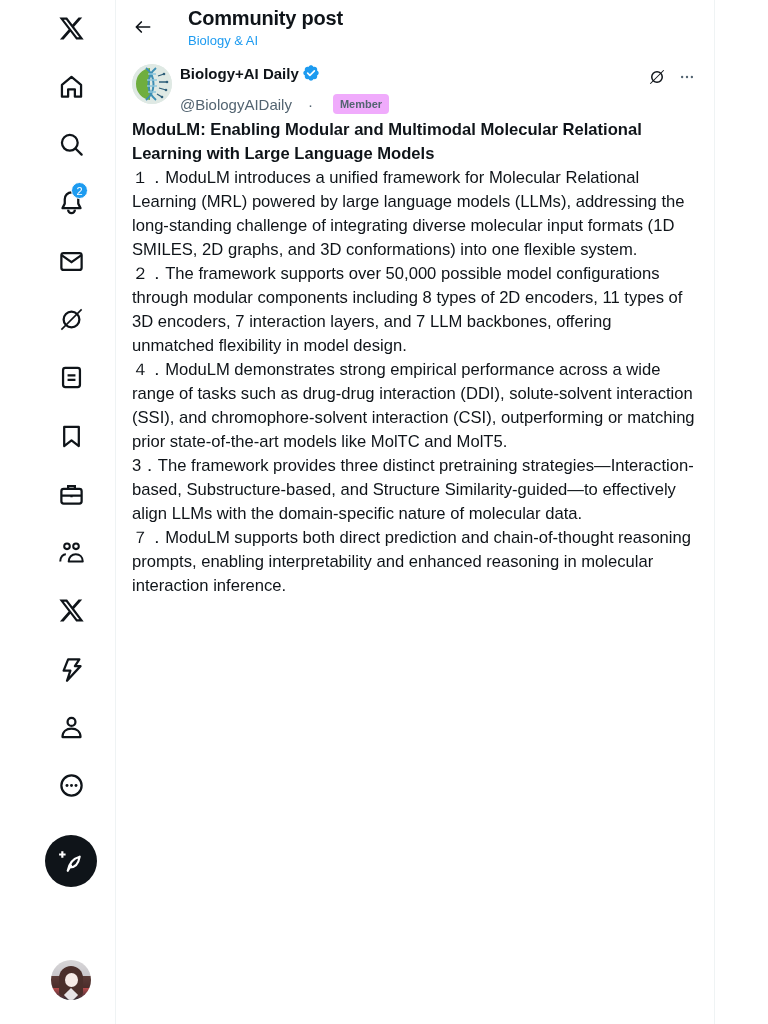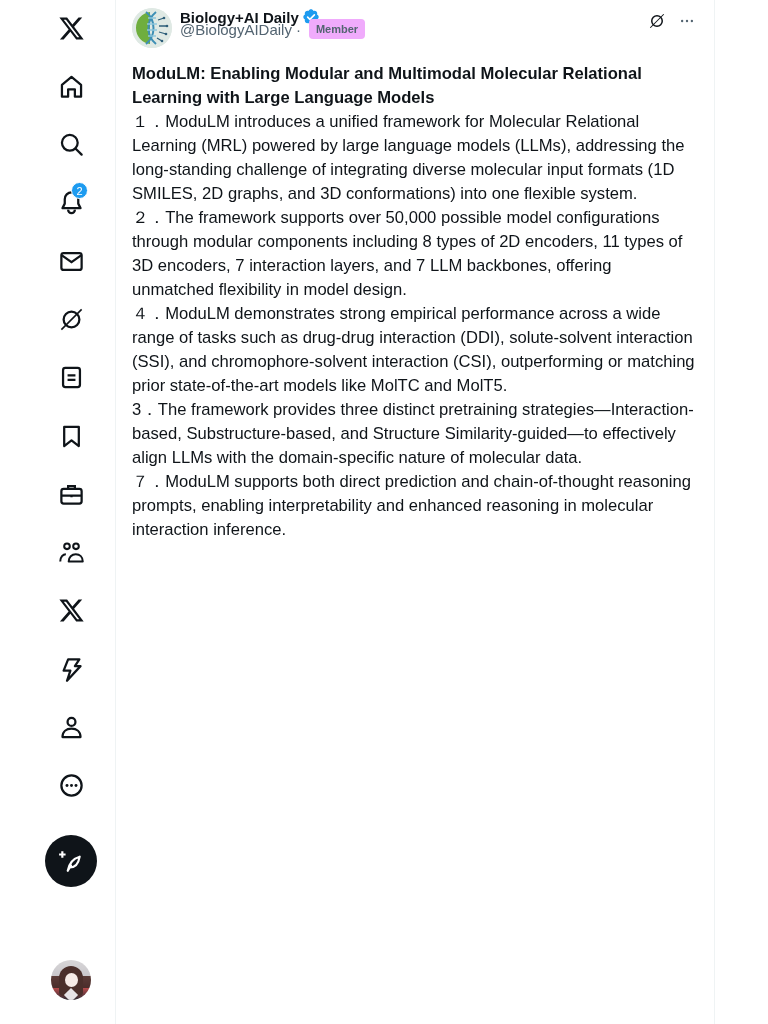--- a/index.html
+++ b/index.html
@@ -78,21 +78,21 @@
     position: absolute; left: 16px; top: 8px; width: 40px; height: 40px; border-radius: 50%;
     overflow: hidden; cursor: pointer;
     background: #dfe9e4;
   }
   .name-row {
     position: absolute; left: 64px; top: 8px; display: flex; align-items: flex-end; gap: 3px;
   }
   .name-row .name { font-size: 15px; font-weight: 700; color: #0f1419; cursor: pointer; }
   .verified svg { width: 18px; height: 18px; display: block; }
   .handle-row {
-    position: absolute; left: 64px; top: 19px; display: flex; align-items: center; gap: 4px;
+    position: absolute; left: 64px; top: 38px; display: flex; align-items: center; gap: 16px;
     font-size: 15px; color: #536471;
   }
   .member-badge {
     margin-left: 4px; padding: 2px 7px; border-radius: 4px; background: #f0abfc;
     font-size: 11px; font-weight: 700; color: #536471; line-height: 16px;
   }
   .post-actions { position: absolute; right: 14px; top: 8px; display: flex; gap: 4px; }
   .icon-btn {
     width: 26px; height: 26px; display: flex; align-items: center; justify-content: center;
     border-radius: 50%; cursor: pointer;
@@ -205,20 +205,29 @@
     </div>
 
     <div class="avatar-me">
       <div class="hair"></div>
       <div class="face"></div>
       <div class="collar"></div>
     </div>
   </nav>
 
   <main class="main">
+    <header class="header">
+      <div class="back-btn">
+        <svg viewBox="0 0 24 24">
+            <path d="M20 12H4M10 6l-6 6 6 6" fill="none" stroke="#0f1419" stroke-width="2" stroke-linecap="round" stroke-linejoin="round"></path>
+          </svg>
+      </div>
+      <h1 class="header-title">Community post</h1>
+      <div class="header-sub">Biology &amp; AI</div>
+    </header>
 
     <article>
       <div class="post-head">
         <div class="post-avatar">
           <svg viewBox="0 0 40 40" width="40" height="40">
             <circle cx="20" cy="20" r="20" fill="#dfe9e4"></circle>
             <path d="M4 20a16 16 0 0 1 14-16v32A16 16 0 0 1 4 20z" fill="#6fae3e"></path>
             <path d="M14 4c10 8 10 24 0 32M24 4c-10 8-10 24 0 32" fill="none" stroke="#3d8fb5" stroke-width="2"></path>
             <path d="M16 10h8M15 16h10M15 22h10M16 28h8" stroke="#8fc6dc" stroke-width="1.5"></path>
             <path d="M26 12l6-2M27 18l8 0M27 24l7 2M25 30l5 3" stroke="#2f5f7a" stroke-width="1.3"></path>

